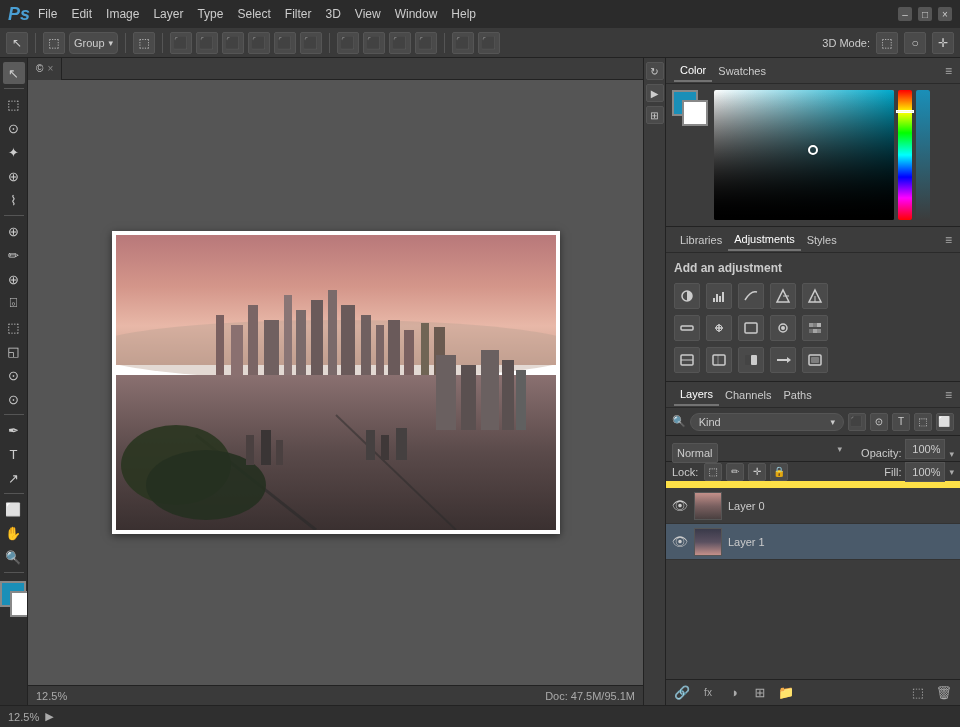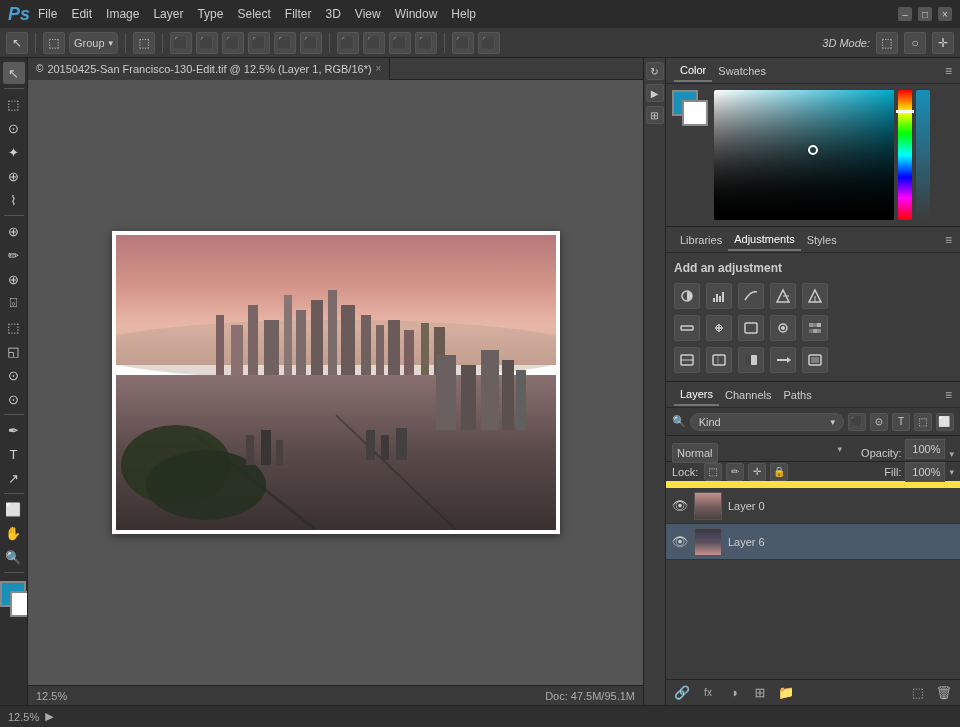--- a/index.html
+++ b/index.html
@@ -162,21 +162,21 @@
   <div class="opt-icon">⬛</div>
   <div class="opt-sep"></div>
   <div class="opt-icon">⬛</div>
   <div class="opt-icon">⬛</div>
   <div class="opt-icon">⬛</div>
   <div class="opt-icon">⬛</div>
   <div class="opt-sep"></div>
   <div class="opt-icon">⬛</div>
   <div class="opt-icon">⬛</div>
   <div style="margin-left:auto; display:flex; align-items:center; gap:6px;">
-    <span style="font-size:11px; color:#ccc;font-style:italic;">3D Mode:</span>
+    <span style="font-size:11px; color:#ccc;">3D Mode:</span>
     <div class="opt-icon">⬚</div>
     <div class="opt-icon">○</div>
     <div class="opt-icon">✛</div>
   </div>
 </div>
 
 <div id="main">
 
   <div id="toolbar">
     <div class="tool-btn active">↖</div>
@@ -207,21 +207,20 @@
     <div style="position:relative;width:36px;height:36px;margin:4px auto;">
       <div id="fg-color"></div>
       <div id="bg-color"></div>
     </div>
   </div>
 
   <div id="canvas-area">
     <div id="tab-bar">
       <div class="canvas-tab">
         <span style="font-size:10px;">©</span>
-        <span>20150425-San Francisco-130-Edit.tif @ 12.5% (Layer 1, RGB/16*)</span>
         <span class="tab-close">×</span>
       </div>
     </div>
     <div id="canvas-content">
       <div id="canvas-wrapper">
         <div id="canvas-img">
           
           <svg width="440" height="295" viewBox="0 0 440 295" xmlns="http://www.w3.org/2000/svg">
             <defs>
               <linearGradient id="skyGrad" x1="0" y1="0" x2="0" y2="1">
@@ -498,21 +497,21 @@
               <div class="thumb-sf"></div>
             </div>
             <span class="layer-name">Layer 0</span>
           </div>
 
           <div class="layer-item active">
             <div class="layer-vis">👁</div>
             <div class="layer-thumb">
               <div class="thumb-sf2"></div>
             </div>
-            <span class="layer-name">Layer 6</span>
+            <span class="layer-name">Layer 1</span>
           </div>
         </div>
 
         <div id="layers-bottom">
           <button class="layers-bottom-btn">🔗</button>
           <button class="layers-bottom-btn" style="font-size:10px;">fx</button>
           <button class="layers-bottom-btn">◑</button>
           <button class="layers-bottom-btn">⊞</button>
           <button class="layers-bottom-btn">📁</button>
           <button class="layers-bottom-btn" style="margin-left:auto;">⬚</button>

